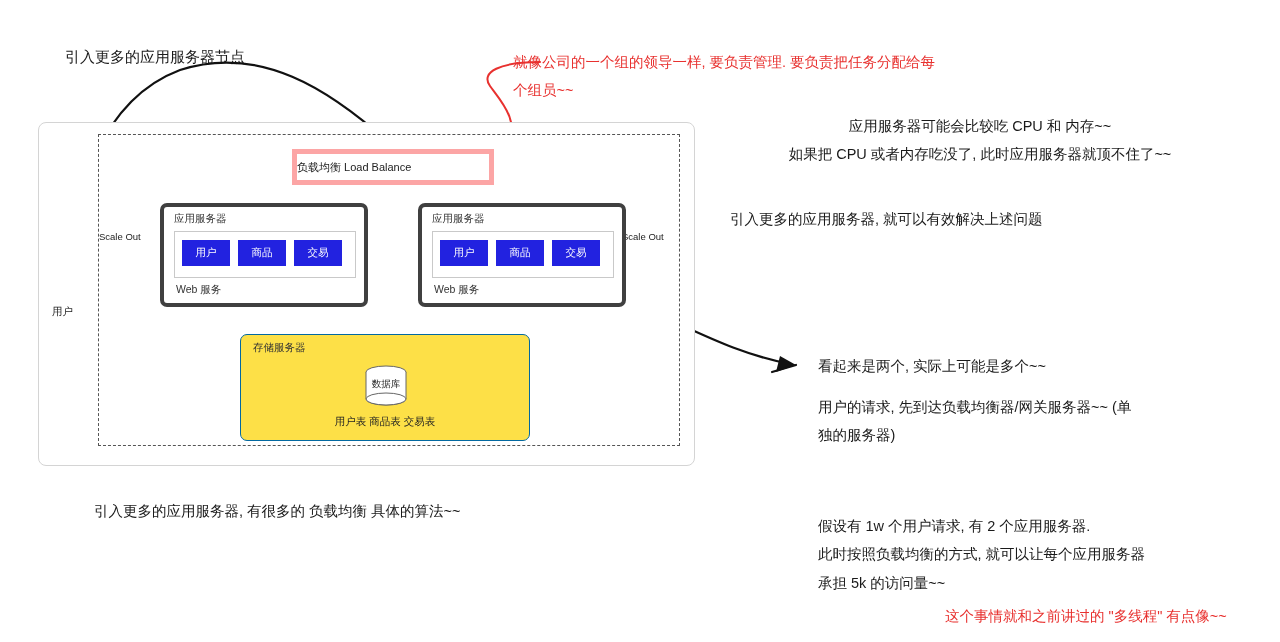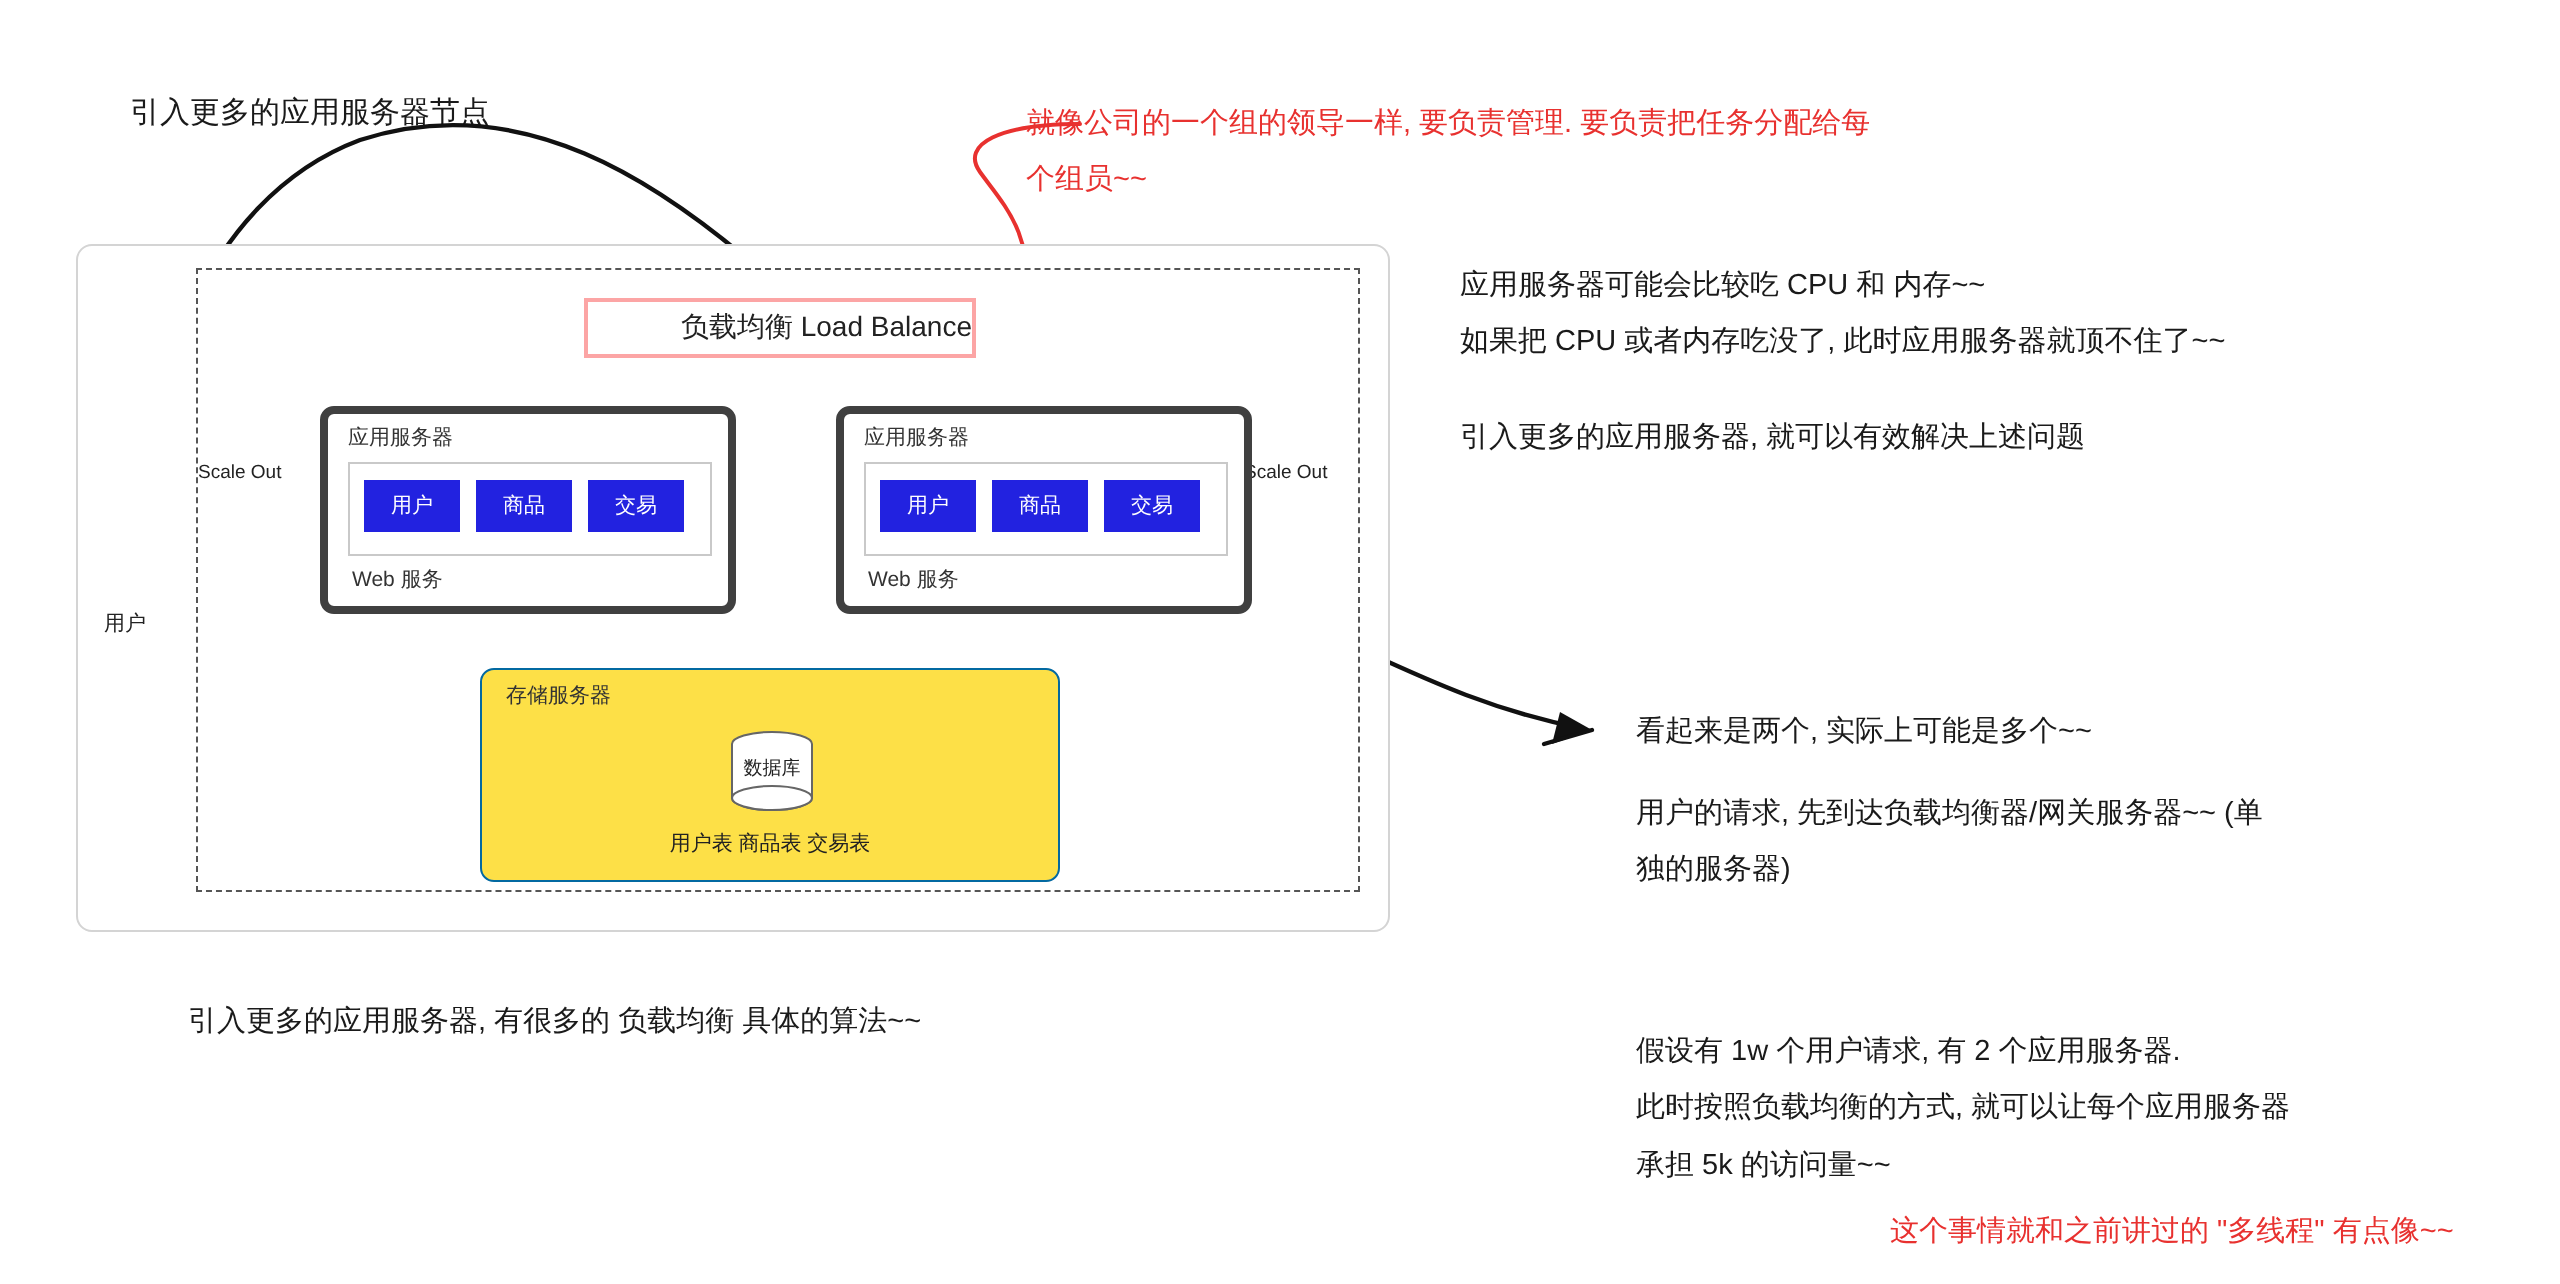--- a/index.html
+++ b/index.html
@@ -43,24 +43,24 @@
     left: 98px; top: 134px;
     width: 580px; height: 310px;
     border: 1px dashed #555;
     background: transparent;
   }
 
   
   .lb-box {
     left: 292px; top: 149px;
     width: 192px; height: 26px;
-    border: 2px solid #fca5a5;
-    background: #fff;
-    display: flex; align-items: center; justify-content: flex-end;
-    font-size: 14px;
+    border: 5px solid #fca5a5;
+    background: #fff;
+    display: flex; align-items: center; justify-content: flex-start;
+    font-size: 11px;
     color: #222;
   }
 
   
   .app-box {
     width: 200px; height: 96px;
     border: 4px solid #404040;
     border-radius: 7px;
     background: #fff;
   }
@@ -212,21 +212,21 @@
     <path d="M5,7 L5,34 A20,6 0 0 0 45,34 L45,7" fill="#fff" stroke="#666" stroke-width="1"></path>
     <ellipse cx="25" cy="34" rx="20" ry="6" fill="#fff" stroke="#666" stroke-width="1"></ellipse>
   </svg>
   <div class="db-label">数据库</div>
   <div class="tables-label">用户表 商品表 交易表</div>
 </div>
 
 <div class="abs txt-red" style="left:513px; top:48px; width:520px;">就像公司的一个组的领导一样, 要负责管理. 要负责把任务分配给每
 个组员~~</div>
 
-<div class="abs txt" style="left:730px; top:129px; width:500px;">应用服务器可能会比较吃 CPU 和 内存~~
+<div class="abs txt" style="left:730px; top:112px; width:500px;text-align:center;">应用服务器可能会比较吃 CPU 和 内存~~
 如果把 CPU 或者内存吃没了, 此时应用服务器就顶不住了~~</div>
 
 <div class="abs txt" style="left:730px; top:205px; width:500px;">引入更多的应用服务器, 就可以有效解决上述问题</div>
 
 <div class="abs txt" style="left:818px; top:352px; width:430px;">看起来是两个, 实际上可能是多个~~</div>
 
 <div class="abs txt" style="left:818px; top:393px; width:400px;">用户的请求, 先到达负载均衡器/网关服务器~~ (单
 独的服务器)</div>
 
 <div class="abs txt" style="left:94px; top:497px; width:600px;">引入更多的应用服务器, 有很多的 负载均衡 具体的算法~~</div>

